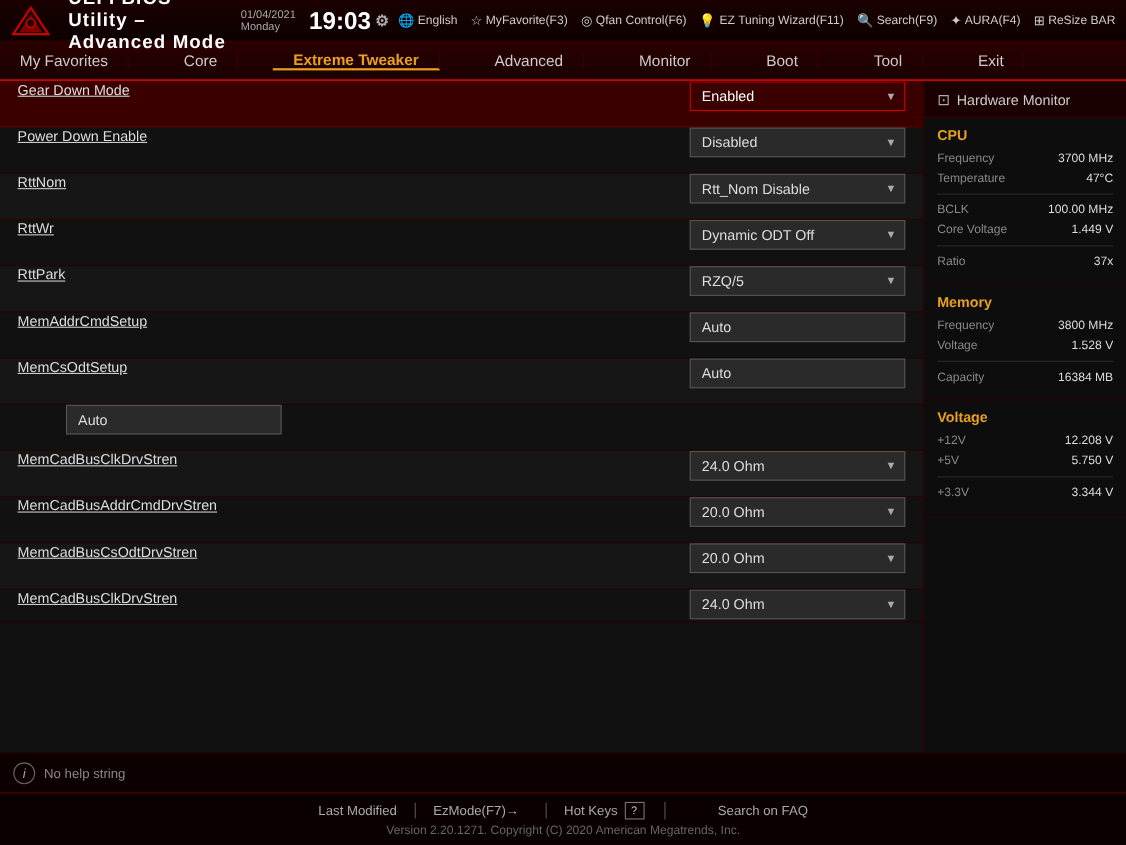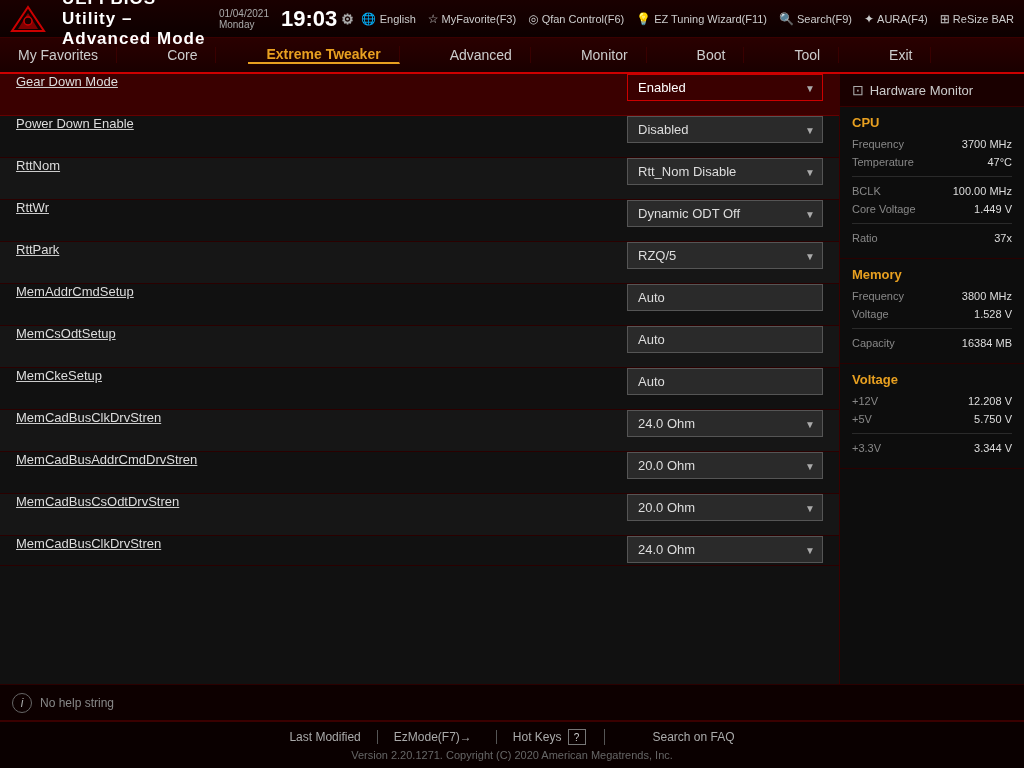--- a/index.html
+++ b/index.html
@@ -432,21 +432,20 @@
     </div>
 
     <div class="setting-row">
       <span class="setting-label">MemCsOdtSetup</span>
       <div class="setting-value">
         <input type="text" class="text-field" value="Auto" style="">
       </div>
     </div>
 
     <div class="setting-row">
-      <span class="setting-label">MemCkeSetup</span>
       <div class="setting-value">
         <input type="text" class="text-field" value="Auto" style="">
       </div>
     </div>
 
     <div class="setting-row">
       <span class="setting-label">MemCadBusClkDrvStren</span>
       <div class="setting-value">
         <div class="dropdown-wrapper">
           <select>

